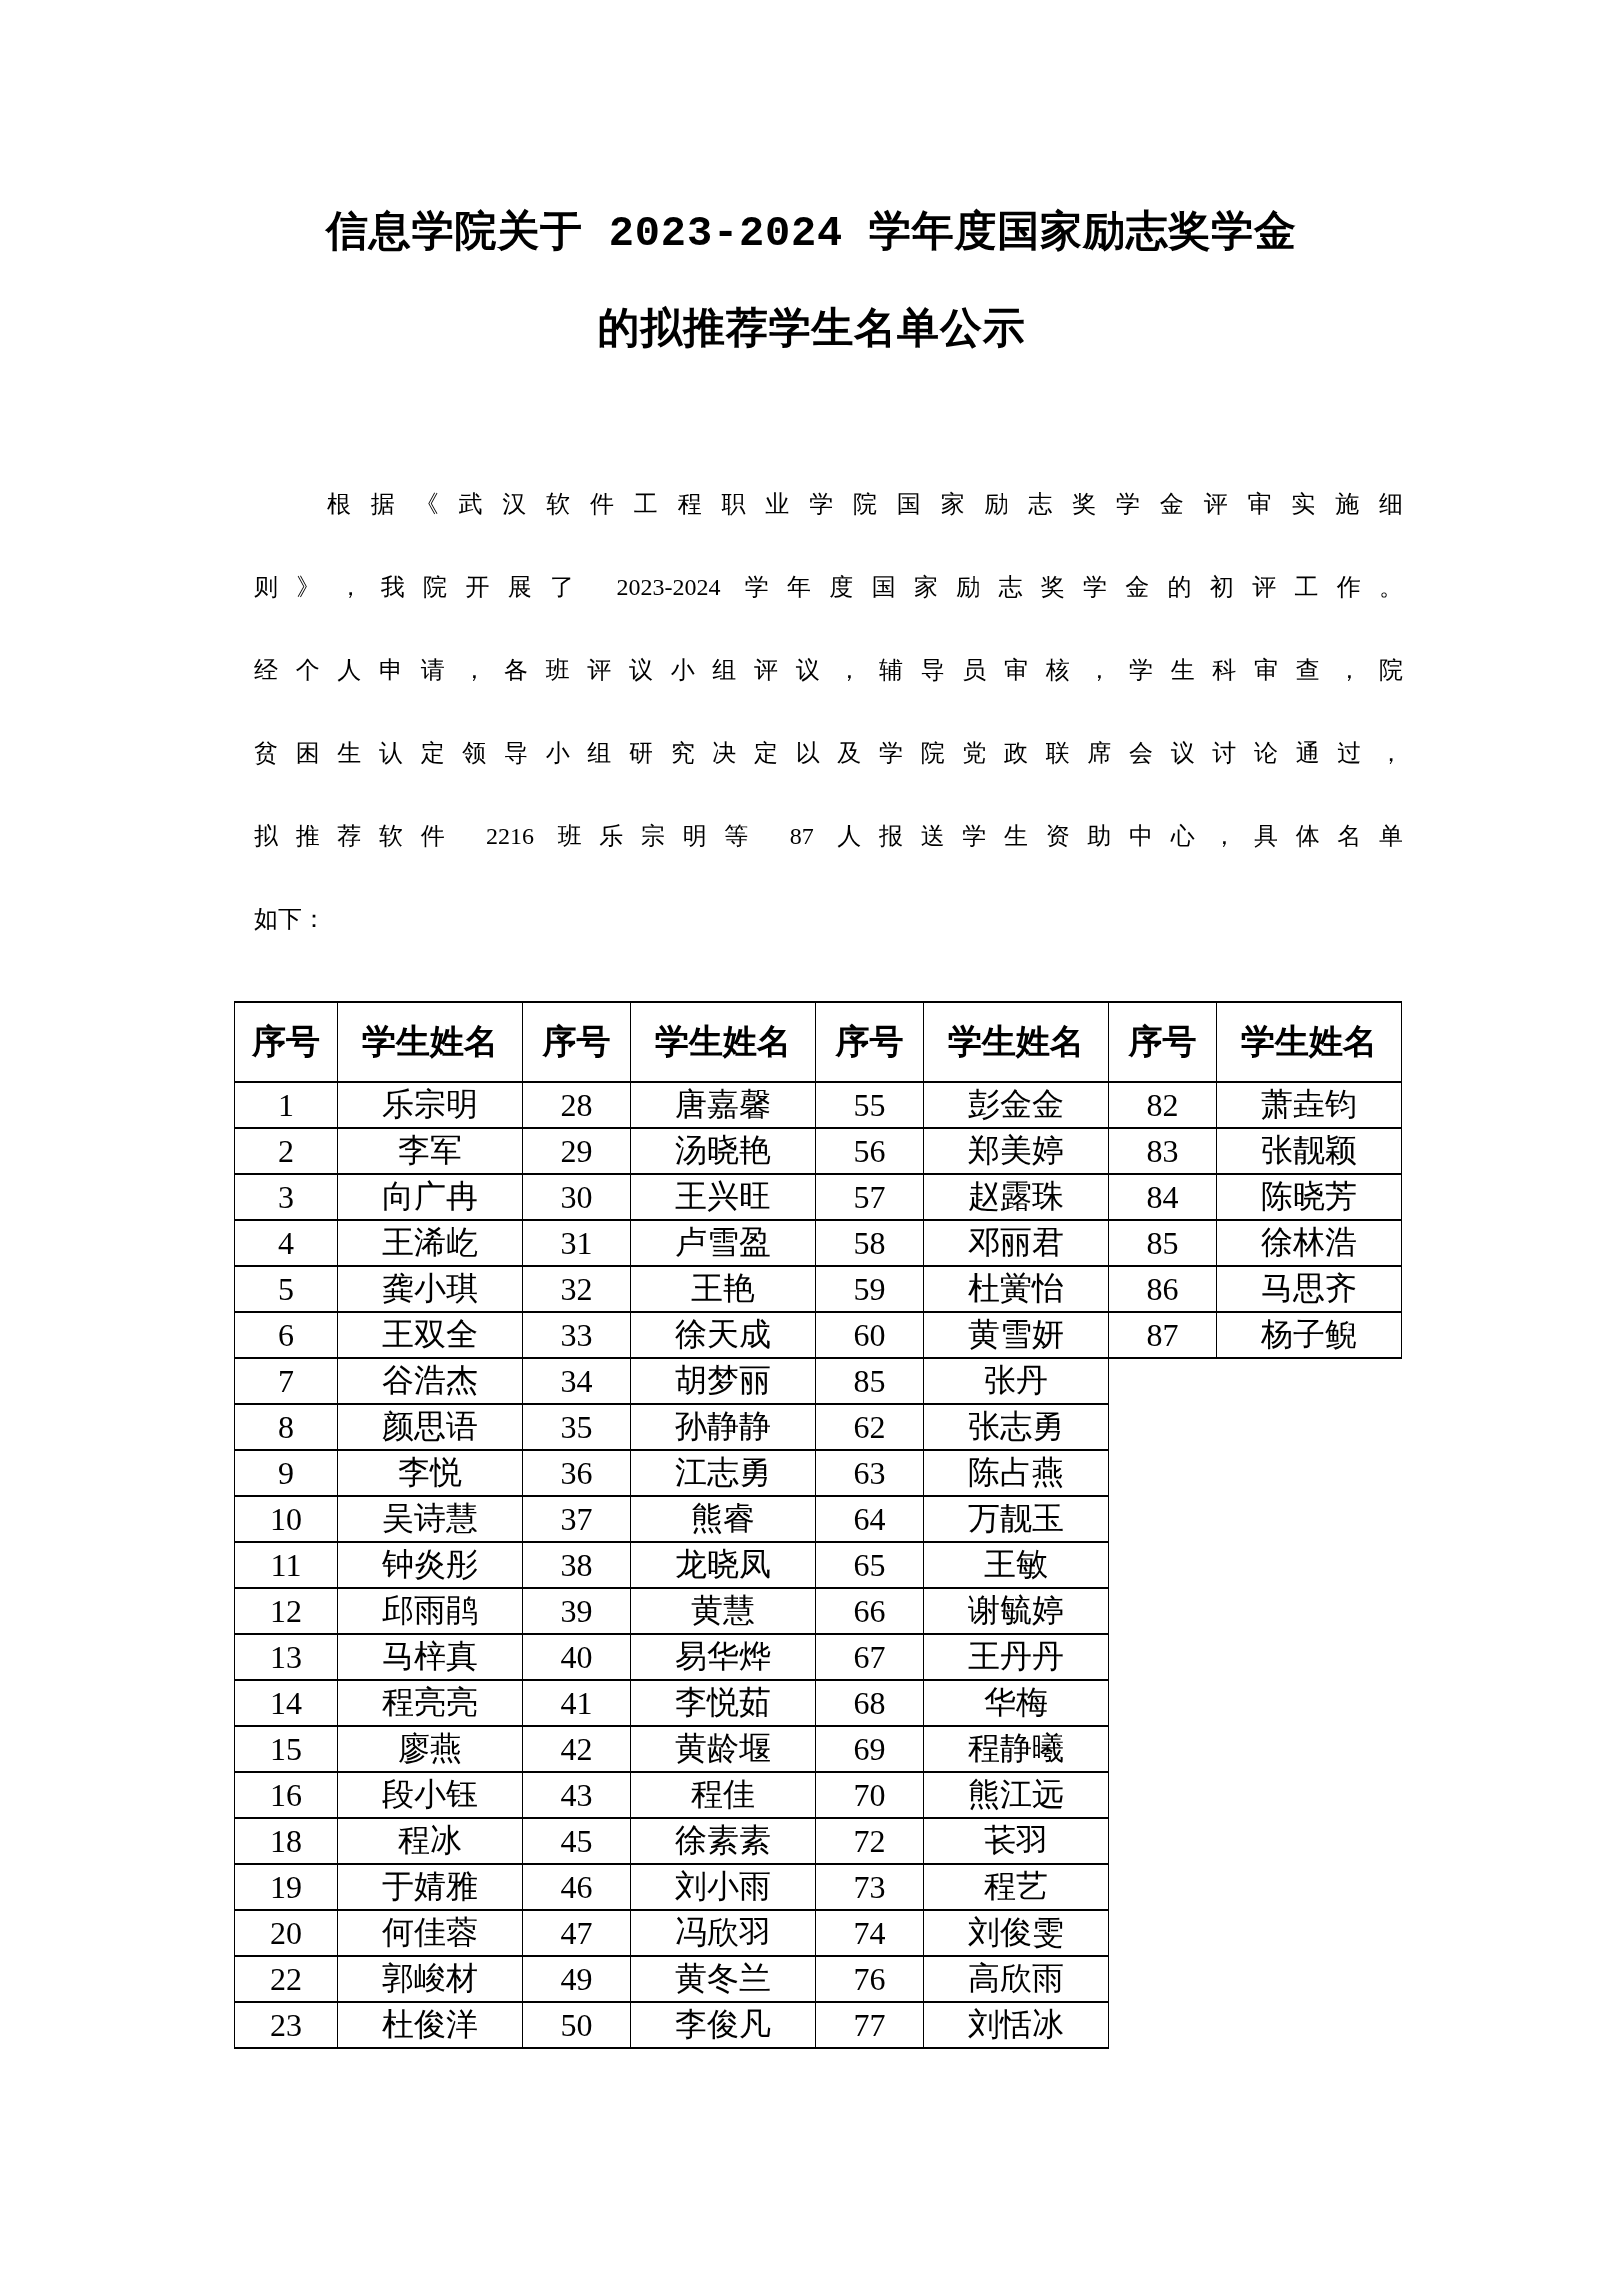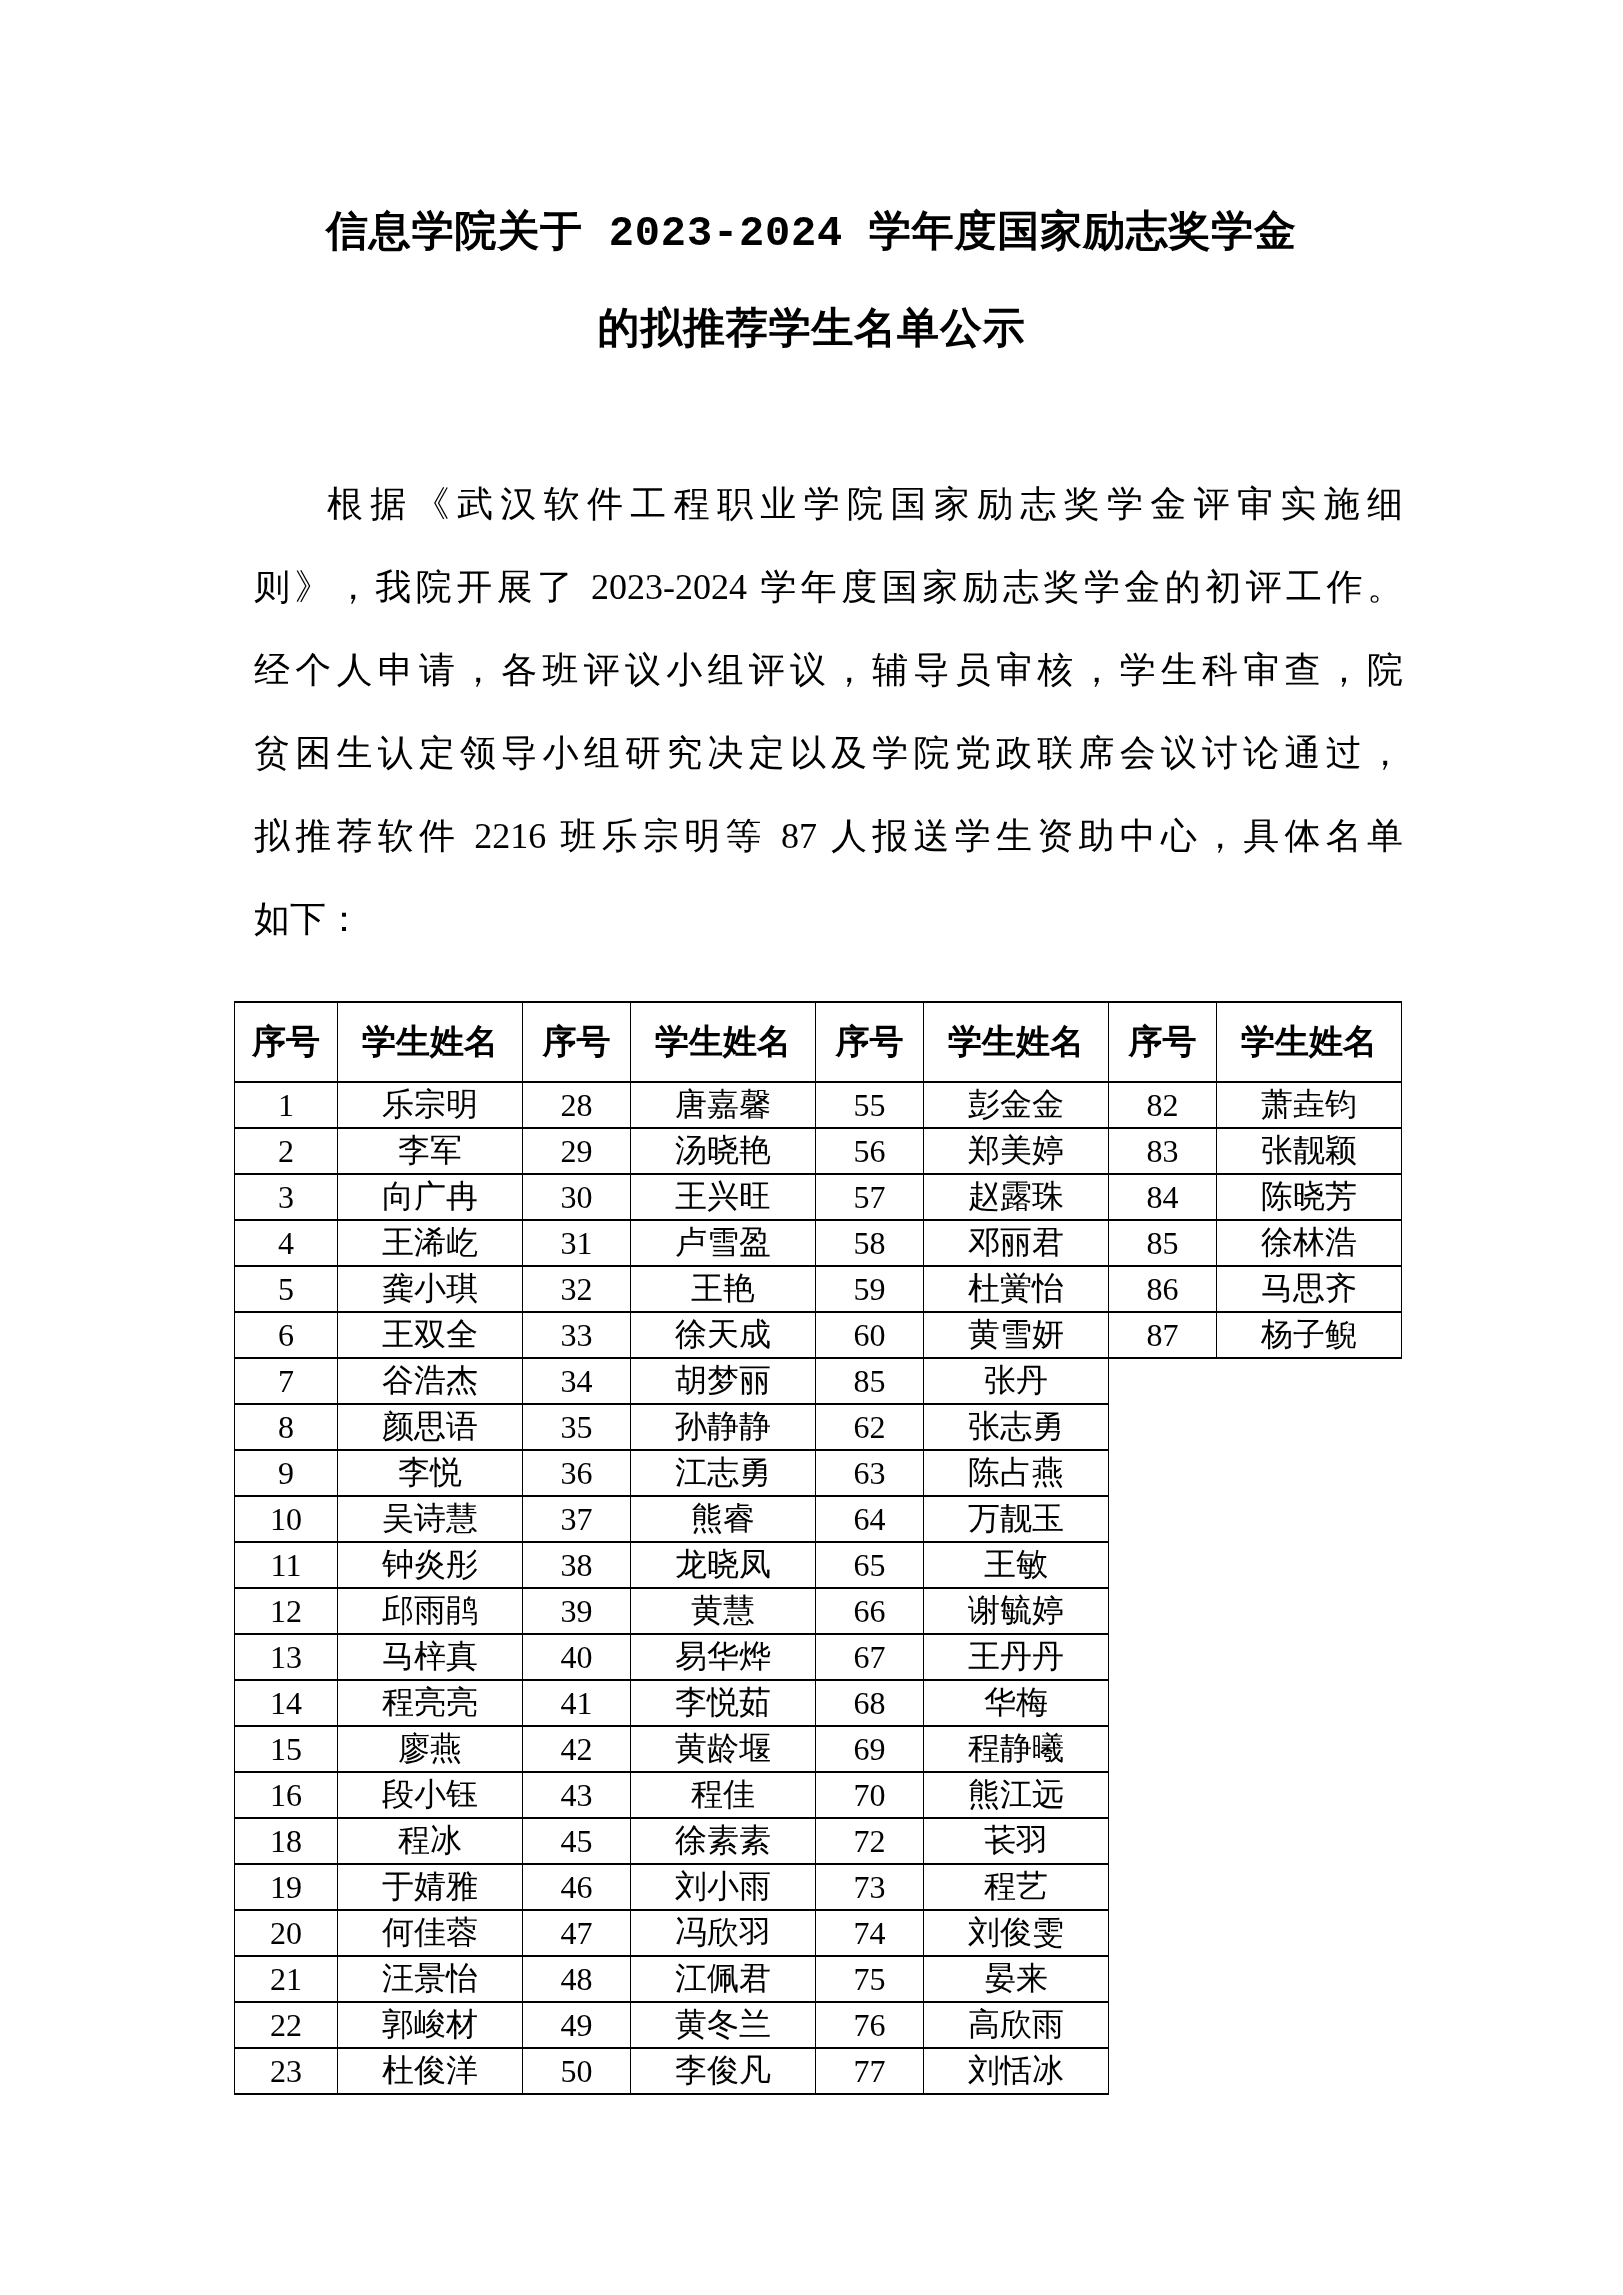--- a/index.html
+++ b/index.html
@@ -17,21 +17,21 @@
     font-size: 42px;
     line-height: 97px;
     font-weight: bold;
     text-align: center;
     letter-spacing: 0.8px;
     white-space: nowrap;
   }
   .body-text {
     margin: 83px 11px 0 254px;
     width: 1149px;
-    font-size: 36px;
+    font-size: 24px;
   }
   .para-line {
     line-height: 83px;
     text-align: justify;
     text-align-last: justify;
     white-space: nowrap;
   }
   .para-line.first-line { text-indent: 73px; }
   .para-line.last-line { text-align-last: left; }
   table.roster {
@@ -262,28 +262,20 @@
         </tr>
         <tr>
           <td>20</td>
           <td>何佳蓉</td>
           <td>47</td>
           <td>冯欣羽</td>
           <td>74</td>
           <td>刘俊雯</td>
         </tr>
         <tr>
-          <td>21</td>
-          <td>汪景怡</td>
-          <td>48</td>
-          <td>江佩君</td>
-          <td>75</td>
-          <td>晏来</td>
-        </tr>
-        <tr>
           <td>22</td>
           <td>郭峻材</td>
           <td>49</td>
           <td>黄冬兰</td>
           <td>76</td>
           <td>高欣雨</td>
         </tr>
         <tr>
           <td>23</td>
           <td>杜俊洋</td>

